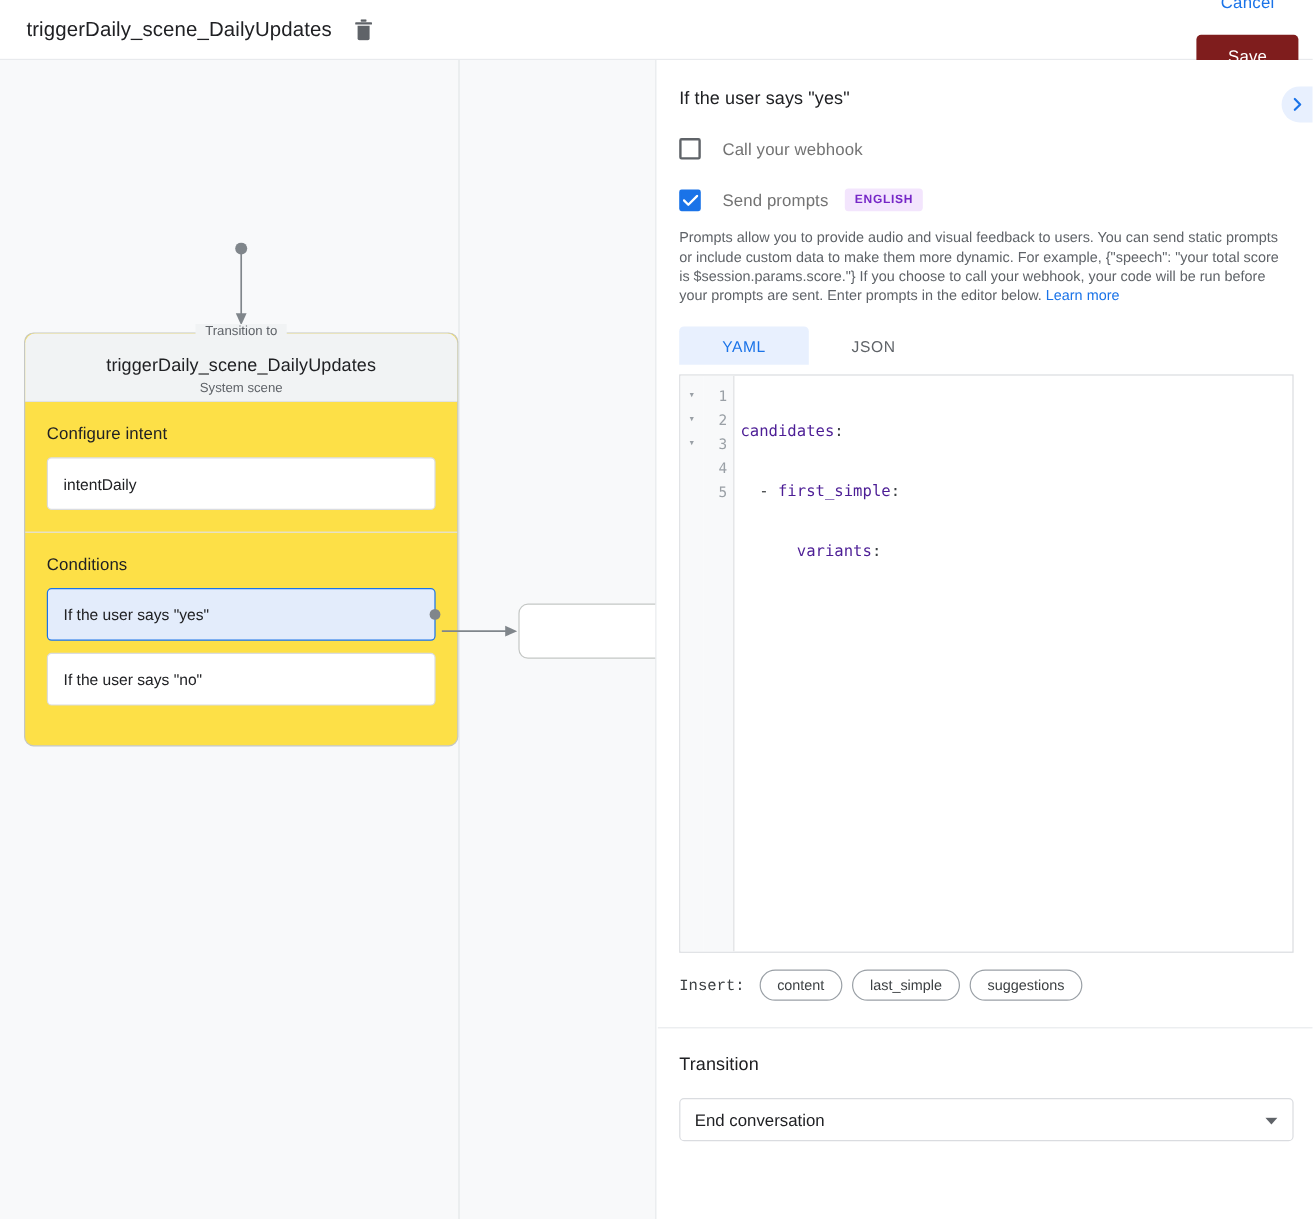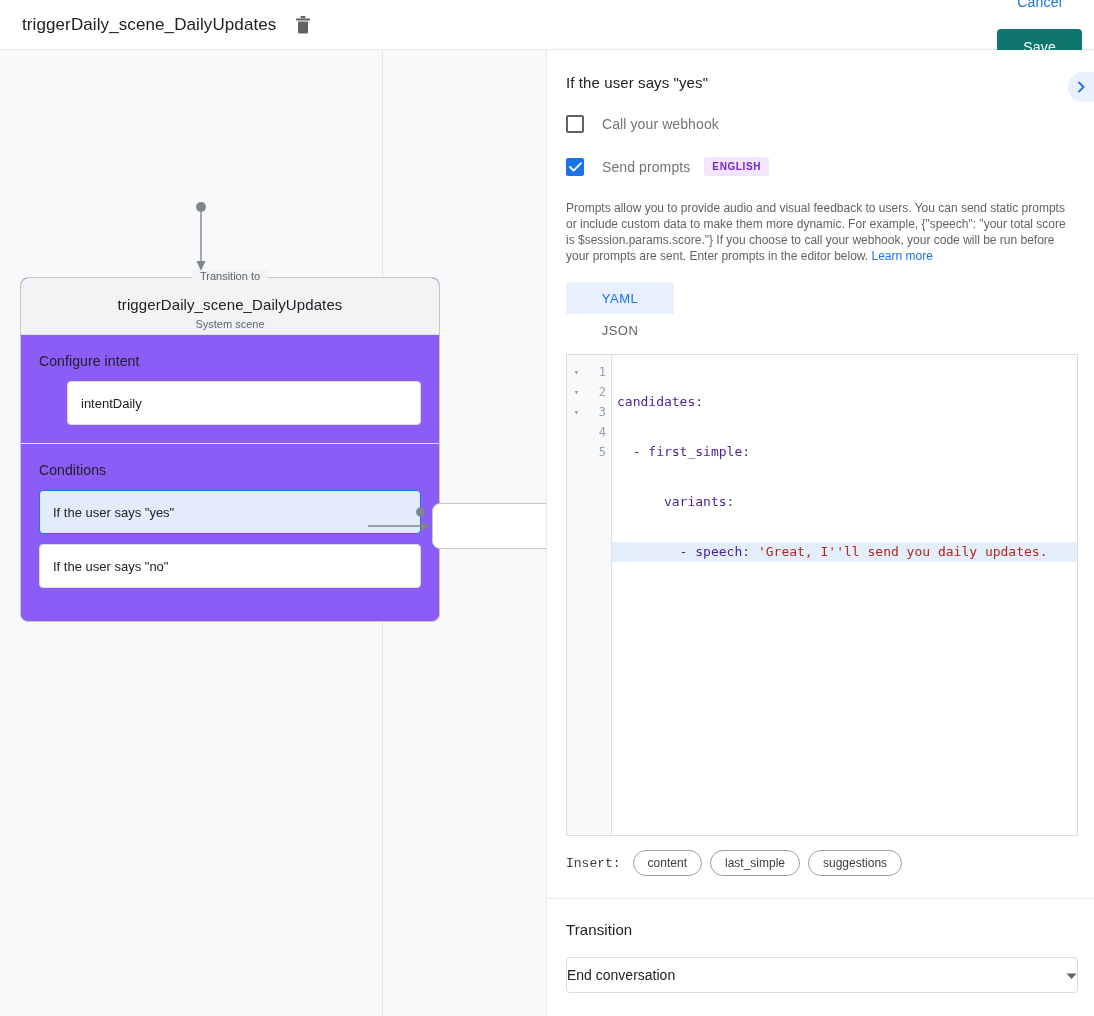--- a/index.html
+++ b/index.html
@@ -33,21 +33,21 @@
     margin-left: auto; display: flex; align-items: center; gap: 10px;
     padding-right: 12px;
     flex-direction: column;
   }
   .btn-cancel {
     color: #1a73e8; font-size: 14px; font-weight: 500;
     background: transparent; border: none; padding: 9px 16px;
     border-radius: 4px; cursor: pointer; letter-spacing: .2px;
   }
   .btn-save {
-    color: #fff; background: #0f766e; font-size: 14px; font-weight: 500;
+    color: #fff; background: #7f1d1d; font-size: 14px; font-weight: 500;
     border: none; padding: 10px 26px; border-radius: 4px; cursor: pointer;
     letter-spacing: .2px;
   }
 
   
   .left-pane {
     position: absolute; left: 0; top: 50px; width: 547px; height: 966px;
     background: #f8f9fa; border-right: 1px solid #e8eaed; overflow: hidden;
   }
   .vline {
@@ -70,42 +70,42 @@
     text-align: center; font-size: 15px; color: #202124; margin-top: 20px;
     letter-spacing: .1px;
   }
   .node-sub {
     text-align: center; font-size: 11px; color: #5f6368; margin-top: 5px;
   }
 
   .connector { position: absolute; left: 194px; top: 152px; width: 14px; height: 70px; }
 
   .node-to {
-    position: absolute; left: 20px; top: 227px; width: 420px; height: 345px;
-    background: #8b5cf6; border: 1px solid #c4c7c5; border-radius: 8px;
+    position: absolute; left: 20px; top: 227px; width: 362px; height: 345px;
+    background: #fde047; border: 1px solid #c4c7c5; border-radius: 8px;
   }
   .node-to-head {
     height: 57px; background: #f1f3f4;
     border-top-left-radius: 8px; border-top-right-radius: 8px;
     border-bottom: 1px solid #e0e2e4; position: relative;
   }
   .node-to-head .legend { background: #f1f3f4; top: -8px; }
   .node-to-title {
     text-align: center; font-size: 15px; color: #202124; padding-top: 18px;
     letter-spacing: .1px;
   }
   .node-to-sub { text-align: center; font-size: 11px; color: #5f6368; margin-top: 5px; }
 
   .section { padding: 18px 18px 18px 18px; }
   .section-divider { border-bottom: 1px solid #e0e2e4; }
   .section-label { font-size: 14px; color: #202124; margin-bottom: 12px; letter-spacing: .1px; }
   .field-box {
     height: 44px; border: 1px solid #dadce0; border-radius: 4px;
     background: #fff; display: flex; align-items: center; padding: 11px 13px;
-    font-size: 13px; color: #202124; cursor: pointer; margin-left: 28px;
+    font-size: 13px; color: #202124; cursor: pointer;
   }
   .cond-item {
     height: 44px; border: 1px solid #dadce0; border-radius: 4px;
     background: #fff; display: flex; align-items: center; padding: 0 13px;
     font-size: 13px; color: #202124; margin-bottom: 10px; cursor: pointer;
     position: relative;
   }
   .cond-item.selected {
     background: #e3ecfb; border: 1px solid #1a73e8;
   }
@@ -145,26 +145,26 @@
   }
   .chk-label { font-size: 14px; color: #737373; margin-left: 18px; letter-spacing: .1px; }
   .chk-label.bold { font-weight: 500; text-align: right; }
   .badge {
     margin-left: 14px; background: #f3e5fd; color: #7627c7;
     font-size: 10px; letter-spacing: .6px; padding: 4px 8px; border-radius: 3px;
     font-weight: 700;
   }
 
   .desc {
-    margin-top: 24px; font-size: 12px; line-height: 16px; color: #5f6368;
+    margin-top: 14px; font-size: 12px; line-height: 16px; color: #5f6368;
     max-width: 516px;
   }
   .link { color: #1a73e8; text-decoration: none; cursor: pointer; }
 
-  .tabs { display: flex; margin-top: 18px; flex-direction: column; }
+  .tabs { display: flex; margin-top: 18px; }
   .tab {
     width: 108px; height: 32px; display: flex; align-items: center;
     justify-content: center; font-size: 13px; font-weight: 500; letter-spacing: .5px;
     color: #5f6368; cursor: pointer; border-radius: 4px 4px 0 0;
   }
   .tab.active { background: #e8f0fe; color: #1a73e8; }
 
   
   .editor {
     margin-top: 8px; width: 512px; height: 482px;
@@ -201,21 +201,21 @@
     color: #3c4043; margin-right: 8px; cursor: pointer; background: #fff;
   }
 
   .hr { margin-top: 22px; border-top: 1px solid #e8eaed; width: 546px; margin-left: -18px; }
 
   .trans-title { font-size: 15px; color: #202124; margin-top: 22px; letter-spacing: .1px; }
   .trans-desc { margin-top: 12px; font-size: 12px; line-height: 16px; color: #5f6368; max-width: 500px; }
   .select {
     margin-top: 19px; width: 512px; height: 36px; border: 1px solid #dadce0;
     border-radius: 4px; background: #fff; display: flex; align-items: center;
-    padding: 0 0; font-size: 14px; color: #202124; cursor: pointer;
+    padding: 0 12px; font-size: 14px; color: #202124; cursor: pointer;
   }
   .caret { margin-left: auto; }
 </style>
 </head>
 <body>
 
 <div class="app">
 
   <div class="topbar">
     <div class="topbar-title">triggerDaily_scene_DailyUpdates</div>
@@ -321,21 +321,20 @@
           <div>1</div>
           <div>2</div>
           <div>3</div>
           <div>4</div>
           <div>5</div>
         </div>
         <div class="code-area">
           <div class="code-line"><span class="tok-key">candidates</span><span class="tok-punct">:</span></div>
           <div class="code-line"><span class="tok-punct">  - </span><span class="tok-key">first_simple</span><span class="tok-punct">:</span></div>
           <div class="code-line"><span class="tok-punct">      </span><span class="tok-key">variants</span><span class="tok-punct">:</span></div>
-          <div class="code-line hl"><span class="tok-punct">        - </span><span class="tok-key">speech</span><span class="tok-punct">: </span><span class="tok-str">'Great, I''ll send you daily updates.</span></div>
           <div class="code-line">&nbsp;</div>
         </div>
       </div>
 
       <div class="insert-row">
         <span class="insert-label">Insert:</span>
         <span class="chip">content</span>
         <span class="chip">last_simple</span>
         <span class="chip">suggestions</span>
       </div>

